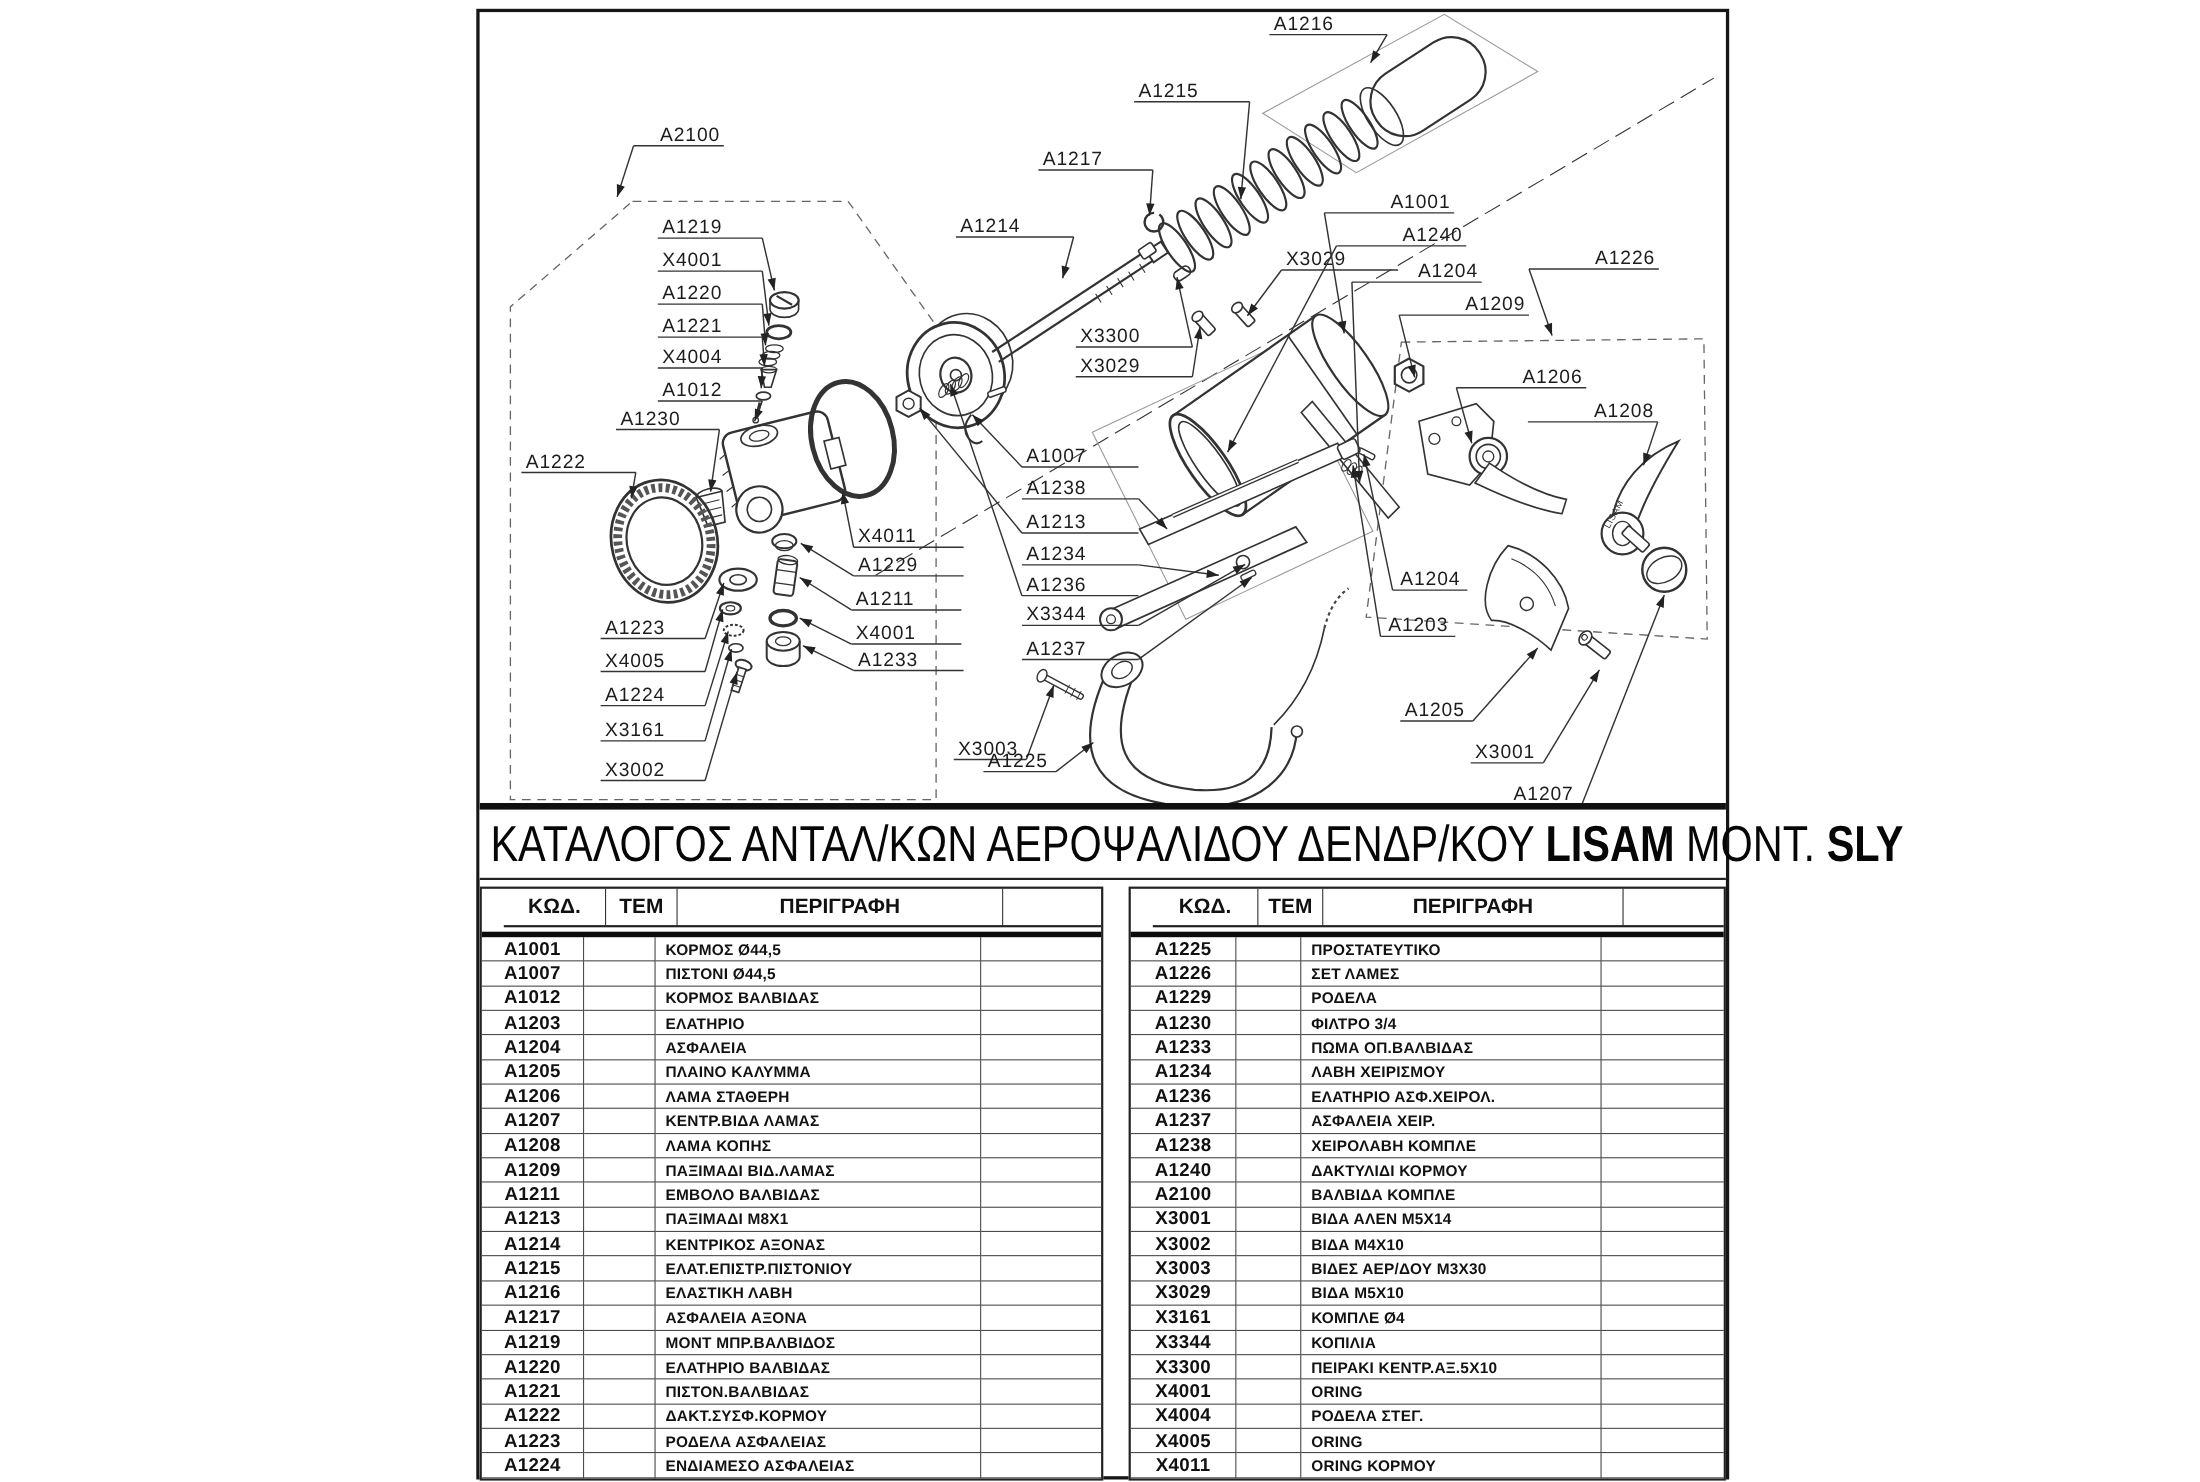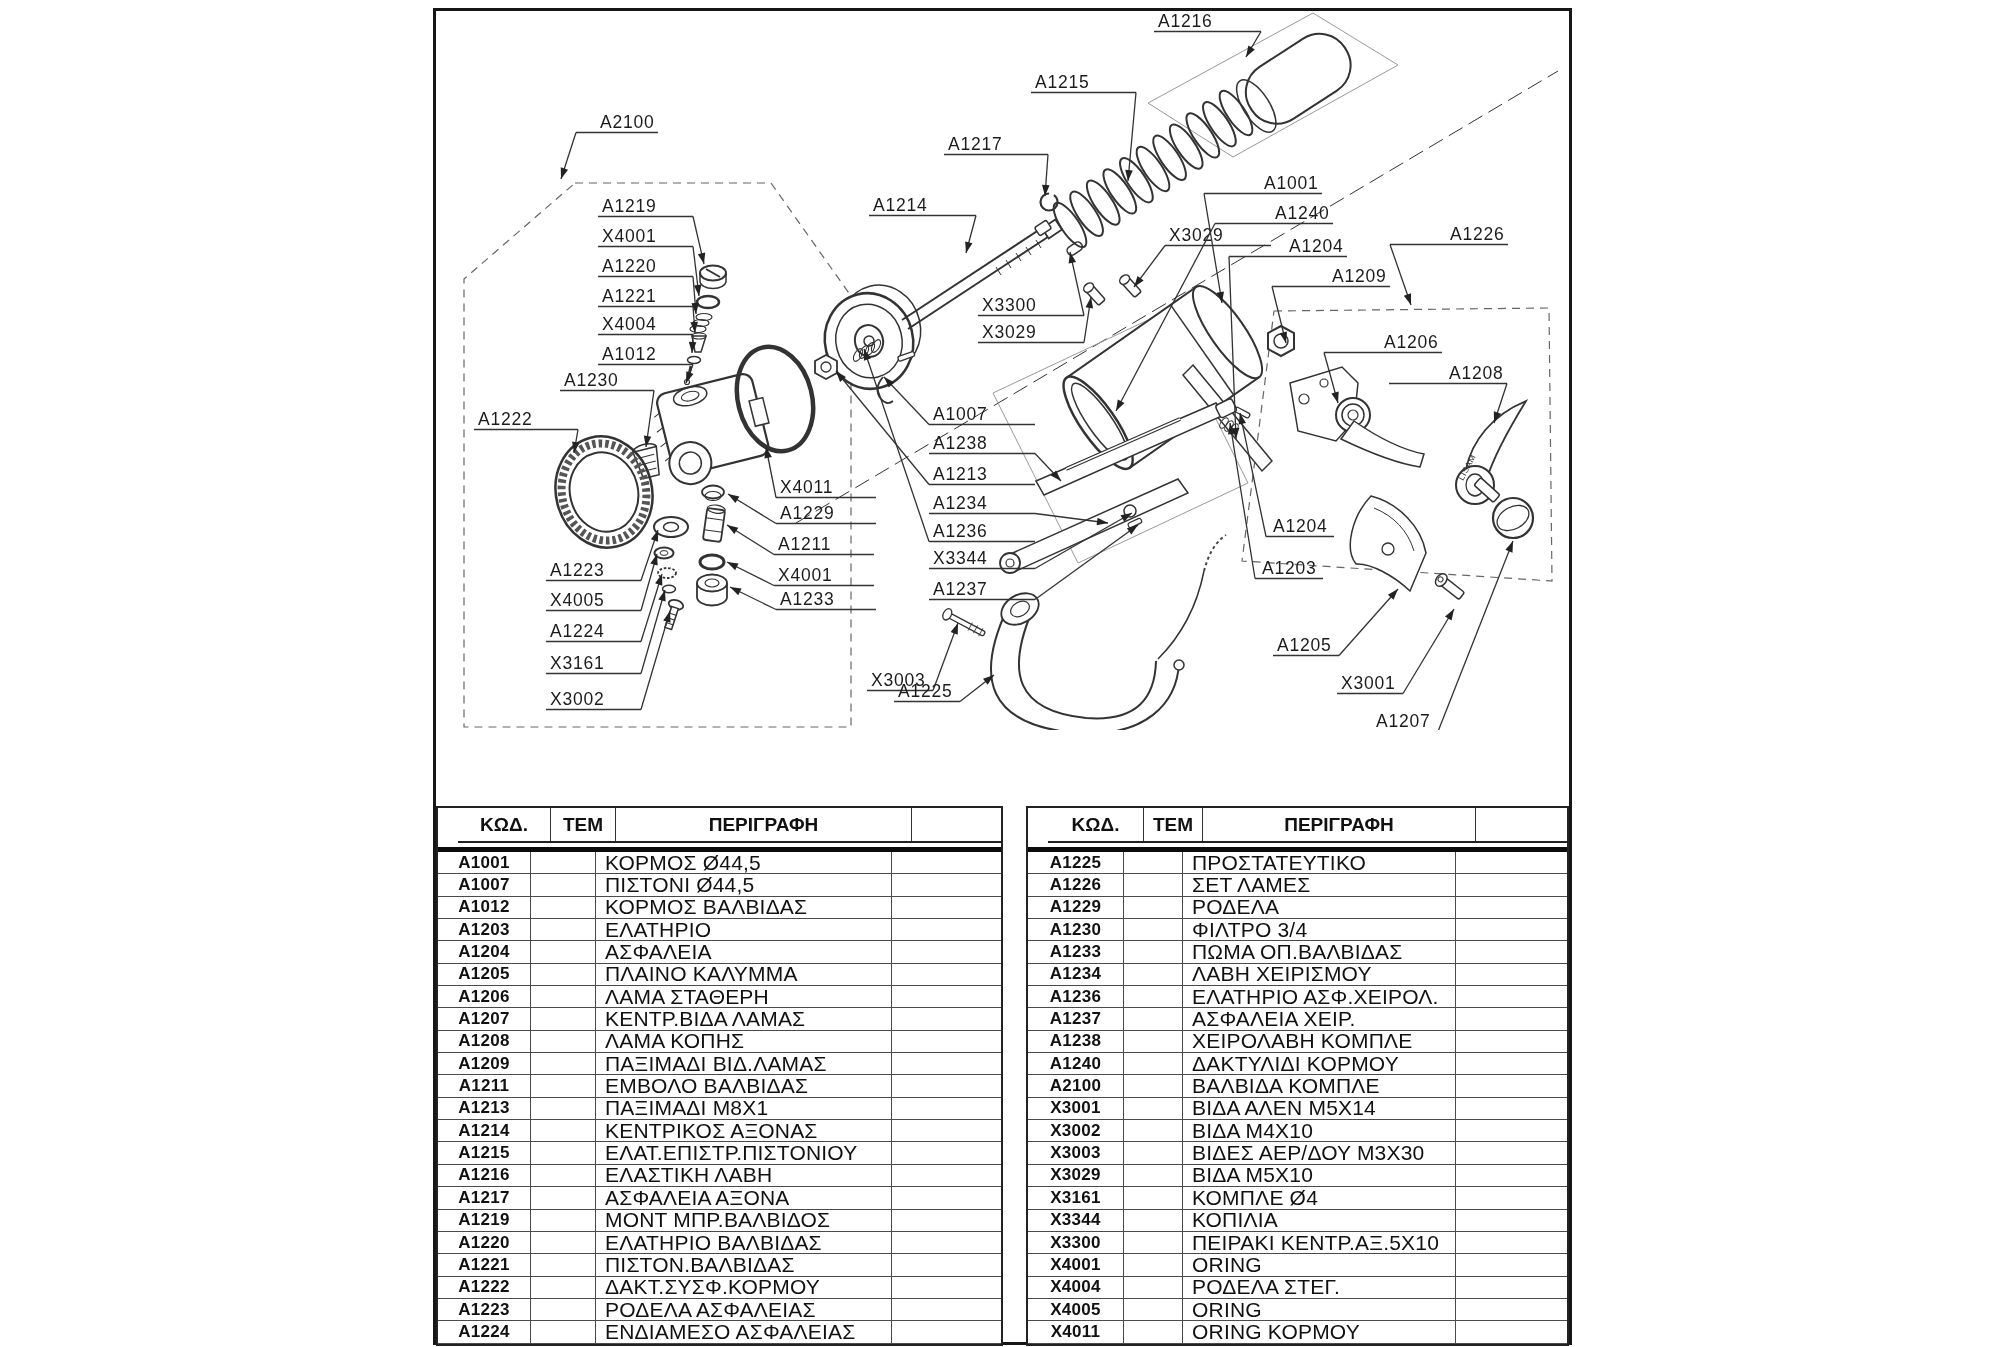--- a/index.html
+++ b/index.html
@@ -19,21 +19,21 @@
   .ptable .hdr div{border-right:1px solid #333;display:flex;align-items:center;justify-content:center;
                    font-weight:bold;font-size:19px;box-sizing:border-box;}
   .ptable .hdr div:last-child{border-right:none;}
   .ptable .sep{height:9px;border-bottom:5px solid #0c0c0c;box-sizing:border-box;}
   .ptable .rows{display:grid;grid-auto-rows:22.35px;}
   .prow{display:grid;box-sizing:border-box;}
   .prow div{border-right:1px solid #4a4a4a;border-bottom:1px solid #4a4a4a;
             box-sizing:border-box;display:flex;align-items:center;overflow:hidden;}
   .prow div:last-child{border-right:none;}
   .prow .code{justify-content:center;font-weight:bold;font-size:17px;letter-spacing:0.3px;}
-  .prow .desc{padding-left:9px;font-size:21px;letter-spacing:0.2px;white-space:nowrap;}
+  .prow .desc{padding-left:9px;font-size:14px;letter-spacing:0.2px;white-space:nowrap;font-weight:bold;}
   .t-left{left:0;top:795px;width:567px;}
   .t-left .hdr,.t-left .prow{grid-template-columns:93px 65px 296px 1fr;}
   .t-right{left:590px;top:795px;width:543px;}
   .t-right .hdr,.t-right .prow{grid-template-columns:96px 59px 273px 1fr;}
   
   .ln{stroke:#333;fill:none;}
   .fw{stroke:#333;fill:#fff;}
   text.lbl{font-family:"Liberation Sans",sans-serif;font-size:17.5px;fill:#1c1c1c;letter-spacing:0.8px;}
   .leader{stroke:#333;stroke-width:1.3;fill:none;}
   .ahead{fill:#222;stroke:none;}
@@ -563,20 +563,23 @@
           </g>
           <g>
             <line x1="936" y1="720.5" x2="1002" y2="720.5" class="leader"></line>
             <line x1="1002" y1="720.5" x2="1077" y2="530" class="leader"></line>
             <polygon points="1077,530 1076.5061840364992,541.6273877459296 1069.434504986486,538.8432621356881" class="ahead"></polygon>
             <text x="940" y="716" class="lbl">A1207</text>
           </g>
         </g>
     </svg>
 
+    <div class="title-bar">
+      <div class="title-inner"><span>ΚΑΤΑΛΟΓΟΣ ΑΝΤΑΛ/ΚΩΝ ΑΕΡΟΨΑΛΙΔΟΥ ΔΕΝΔΡ/ΚΟΥ </span><span class="bold">LISAM</span><span> ΜΟΝΤ. </span><span class="bold">SLY</span></div>
+    </div>
 
     <div class="ptable t-left">
       <div class="hdr">
         <div>ΚΩΔ.</div>
         <div>ΤΕΜ</div>
         <div>ΠΕΡΙΓΡΑΦΗ</div>
         <div></div>
       </div>
       <div class="sep"></div>
       <div class="rows" id="rows-left">

